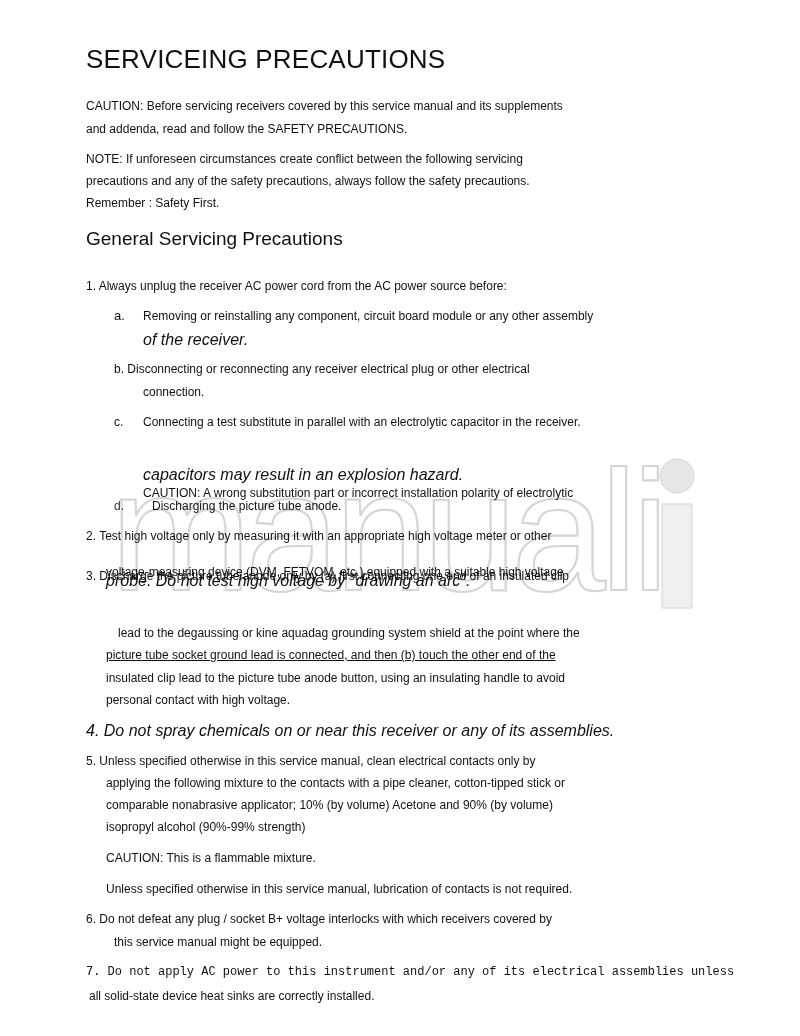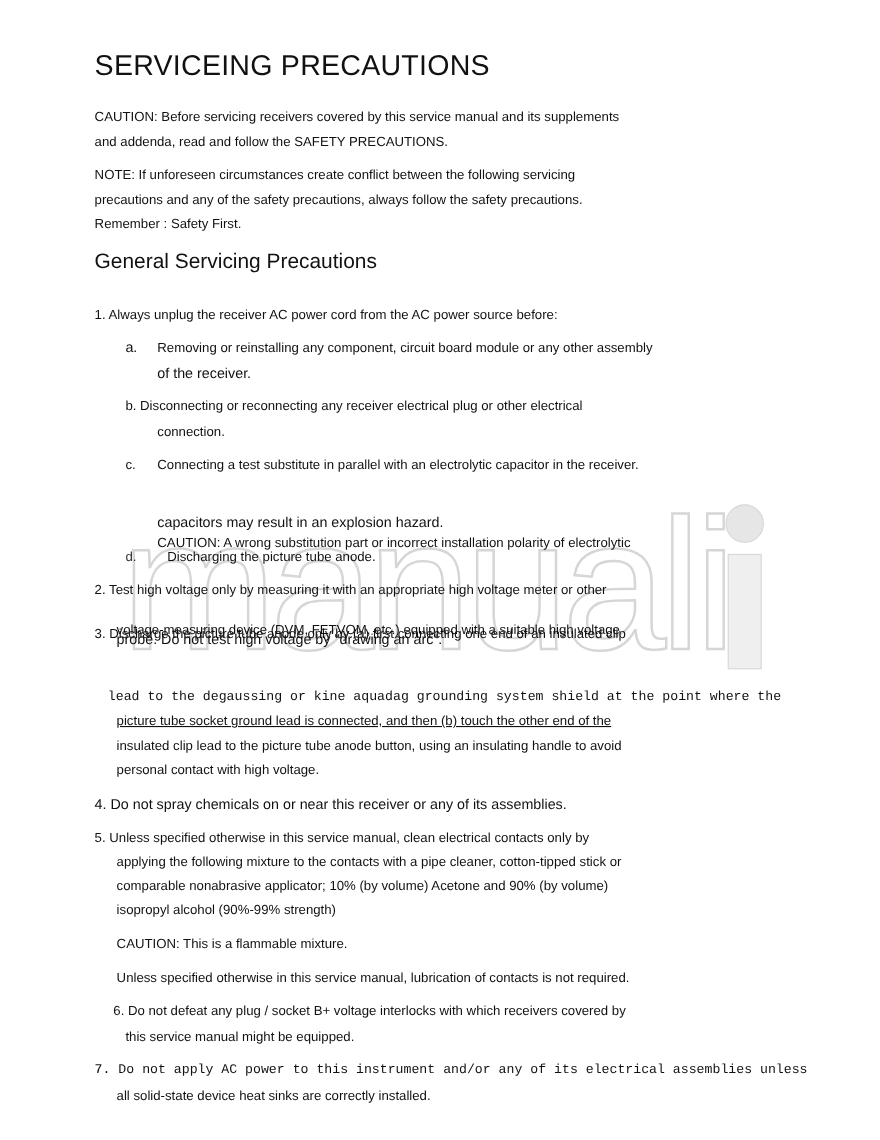--- a/index.html
+++ b/index.html
@@ -36,21 +36,21 @@
       top: 0;
       width: 640px;
       z-index: 1;
     }
     .t {
       position: absolute;
       white-space: nowrap;
       font-size: 12px;
       line-height: 18px;
     }
-    .small { font-size: 13px; }
+    .small { font-size: 16px; font-style: italic; }
     .title {
       position: absolute;
       top: 42px;
       left: 0;
       font-size: 26px;
       line-height: 34px;
       white-space: nowrap;
       letter-spacing: 0.2px;
     }
     .subtitle {
@@ -102,34 +102,34 @@
     <div class="t small" style="top:466px;left:57px;">capacitors may result in an explosion hazard.</div>
 
     <div class="t" style="top:497px;left:28px;color:#333;">d.</div>
     <div class="t" style="top:497px;left:66px;">Discharging the picture tube anode.</div>
 
     <div class="t" style="top:527px;left:0;">2. Test high voltage only by measuring it with an appropriate high voltage meter or other</div>
     <div class="t" style="top:549px;left:20px;margin-top:14px;">voltage-measuring device (DVM, FETVOM, etc.) equipped with a suitable high voltage</div>
     <div class="t small" style="top:572px;left:20px;text-align:right;">probe. Do not test high voltage by "drawing an arc".</div>
 
     <div class="t" style="top:567px;left:0;">3. Discharge the picture tube anode only by (a) first connecting one end of an insulated clip</div>
-    <div class="t" style="top:624px;left:12px;font-family:Liberation Mono, monospace;">lead to the degaussing or kine aquadag grounding system shield at the point where the</div>
+    <div class="t" style="top:624px;left:32px;">lead to the degaussing or kine aquadag grounding system shield at the point where the</div>
     <div class="t" style="top:646px;left:20px;text-decoration:underline;">picture tube socket ground lead is connected, and then (b) touch the other end of the</div>
     <div class="t" style="top:669px;left:20px;">insulated clip lead to the picture tube anode button, using an insulating handle to avoid</div>
     <div class="t" style="top:691px;left:20px;">personal contact with high voltage.</div>
 
     <div class="t small" style="top:722px;left:0;">4. Do not spray chemicals on or near this receiver or any of its assemblies.</div>
 
     <div class="t" style="top:752px;left:0;">5. Unless specified otherwise in this service manual, clean electrical contacts only by</div>
     <div class="t" style="top:774px;left:20px;">applying the following mixture to the contacts with a pipe cleaner, cotton-tipped stick or</div>
     <div class="t" style="top:796px;left:20px;">comparable nonabrasive applicator; 10% (by volume) Acetone and 90% (by volume)</div>
     <div class="t" style="top:818px;left:20px;">isopropyl alcohol (90%-99% strength)</div>
     <div class="t" style="top:849px;left:20px;">CAUTION: This is a flammable mixture.</div>
     <div class="t" style="top:880px;left:20px;">Unless specified otherwise in this service manual, lubrication of contacts is not required.</div>
 
-    <div class="t" style="top:910px;left:17px;text-align:right;">6. Do not defeat any plug / socket B+ voltage interlocks with which receivers covered by</div>
+    <div class="t" style="top:910px;left:0;text-align:right;">6. Do not defeat any plug / socket B+ voltage interlocks with which receivers covered by</div>
     <div class="t" style="top:933px;left:28px;">this service manual might be equipped.</div>
 
     <div class="t" style="top:963px;left:0;font-family:Liberation Mono, monospace;">7. Do not apply AC power to this instrument and/or any of its electrical assemblies unless</div>
-    <div class="t" style="top:987px;left:20px;">all solid-state device heat sinks are correctly installed.</div>
+    <div class="t" style="top:987px;left:3px;">all solid-state device heat sinks are correctly installed.</div>
 
   </div>
 </div>
 
 </body></html>

